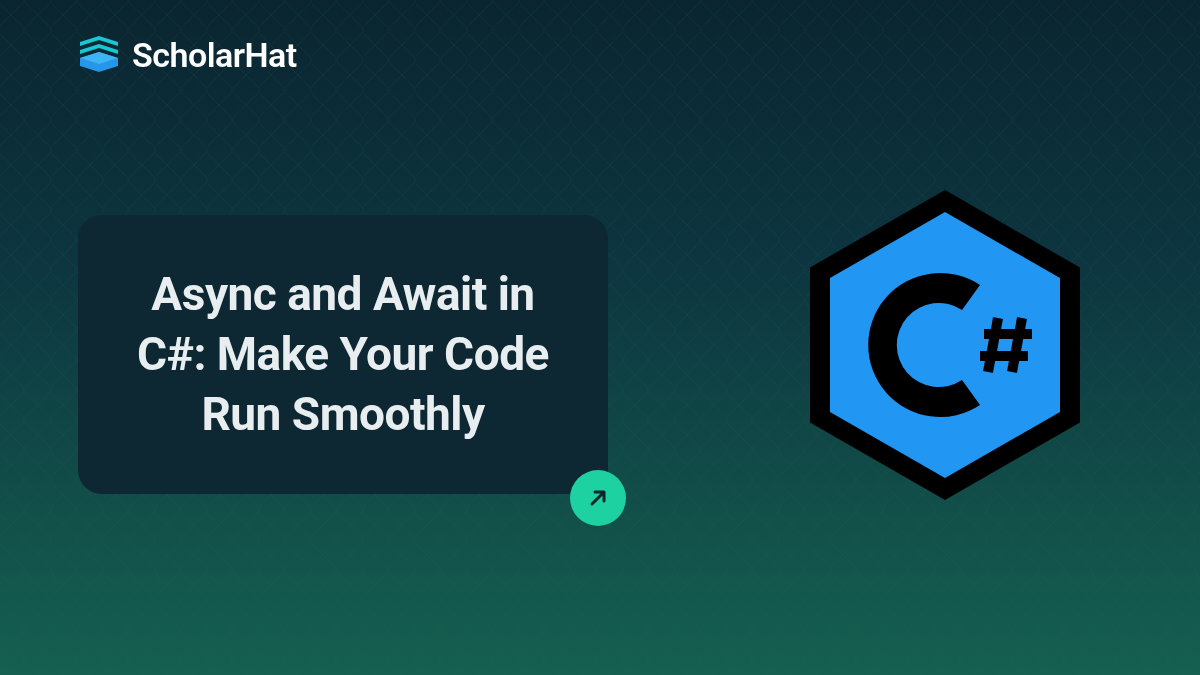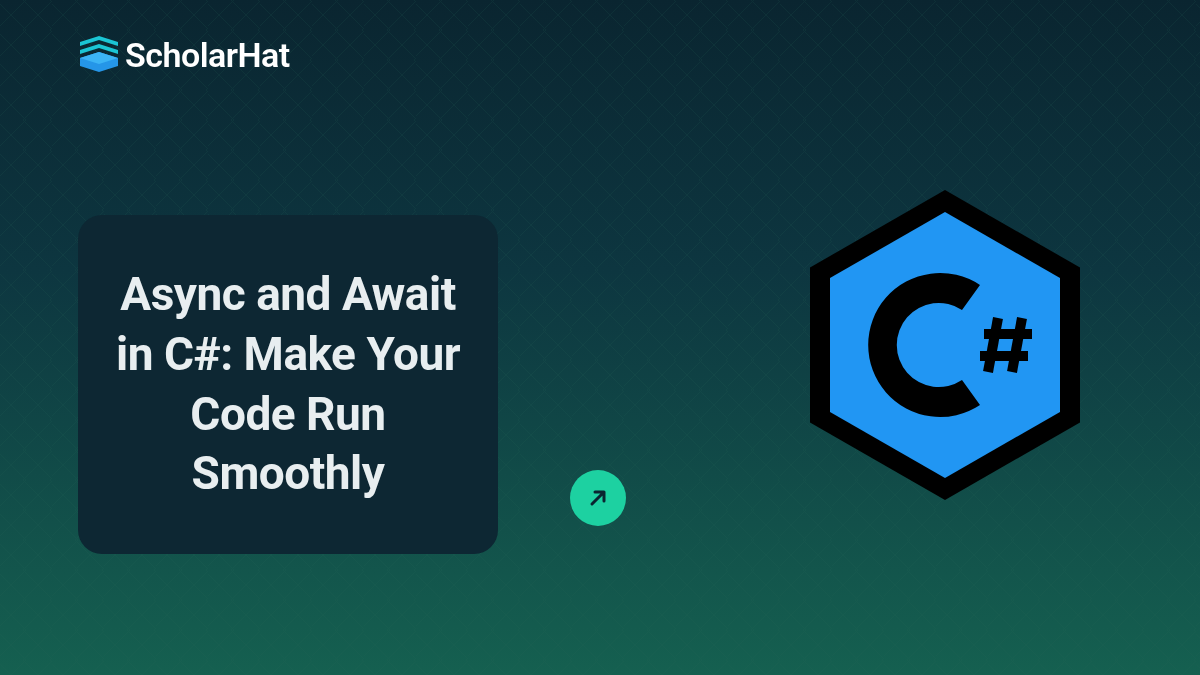--- a/index.html
+++ b/index.html
@@ -37,41 +37,41 @@
       );
       background-size: 52px 30px;
     }
     
     .logo {
       position: absolute;
       top: 35px;
       left: 78px;
       display: flex;
       align-items: center;
-      gap: 5px;
+      gap: 12px;
     }
     
     .logo-icon {
       width: 42px;
       height: 38px;
       position: relative;
     }
     
     .logo-text {
       color: #ffffff;
       font-size: 34px;
       font-weight: 600;
       letter-spacing: -0.5px;
     }
     
     .title-card {
       position: absolute;
       left: 78px;
       top: 215px;
-      width: 420px;
+      width: 530px;
       background: #0d2733;
       border-radius: 24px;
       padding: 50px 35px;
       display: flex;
       align-items: center;
       justify-content: center;
     }
     
     .title-text {
       color: #e8eef0;

